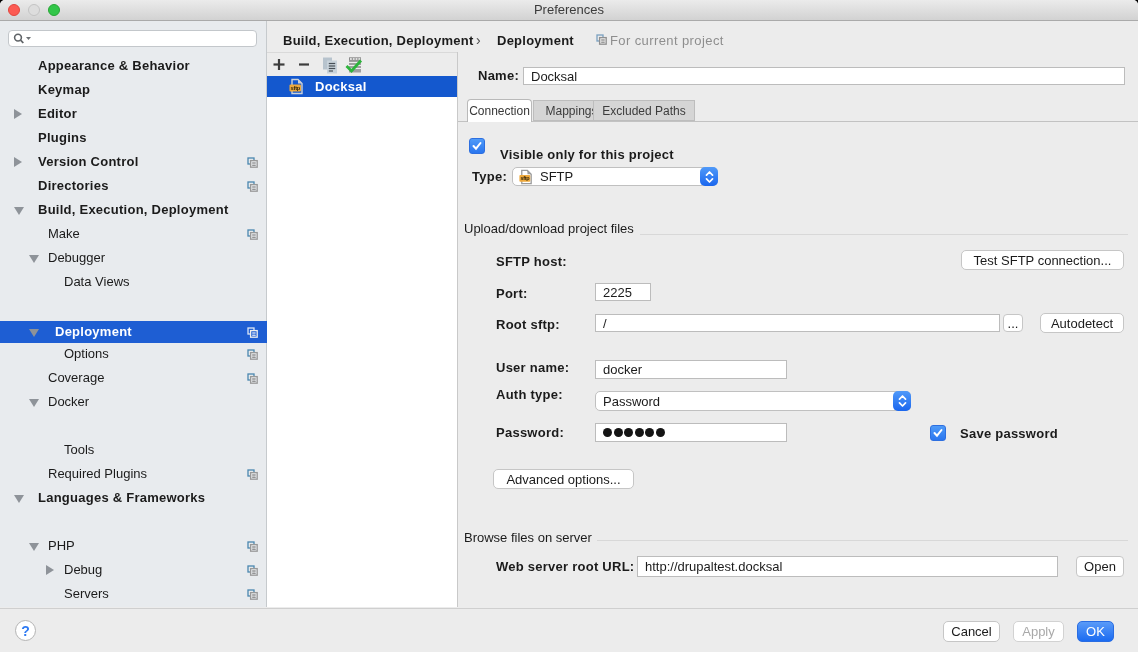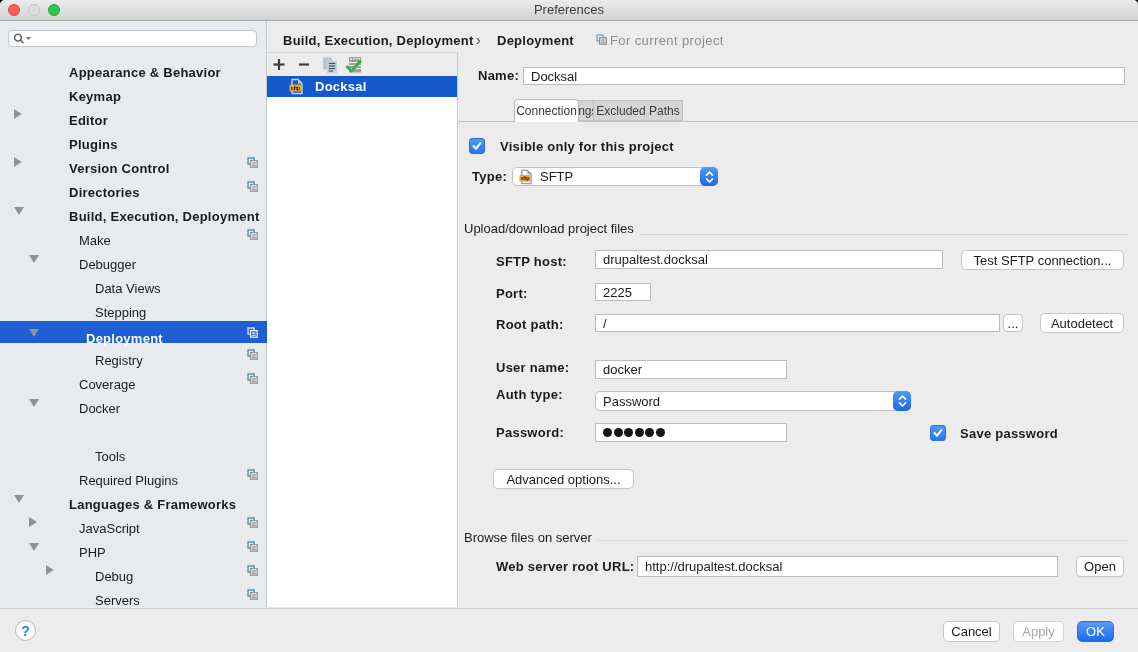--- a/index.html
+++ b/index.html
@@ -14,21 +14,21 @@
     background:linear-gradient(#ebebeb,#d2d2d2); border-bottom:1px solid #aaa; }
   .light { position:absolute; top:4px; width:12px; height:12px; border-radius:50%; }
   #title { position:absolute; top:0; width:100%; text-align:center; line-height:20px; color:#3c3c3c; }
 
   
   #sidebar { position:absolute; left:0; top:21px; width:267px; height:586px;
     background:#e8ebee; border-right:1px solid #c6cacd; }
   #search { position:absolute; left:8px; top:9px; width:249px; height:17px;
     background:#fff; border:1px solid #c3c7cb; border-radius:4px; }
   .trow { position:absolute; left:0; width:267px; height:22px; line-height:22px; }
-  .trow .lab { position:absolute; top:7px;margin-left:31px; }
+  .trow .lab { position:absolute; top:0; }
   .ar { position:absolute; width:0; height:0; }
   .ar.r { border-left:8px solid #8e9399; border-top:5px solid transparent; border-bottom:5px solid transparent; top:6px; }
   .ar.d { border-top:8px solid #8e9399; border-left:5px solid transparent; border-right:5px solid transparent; top:8px; }
   .cicon { position:absolute; left:247px; top:6px; }
   .selrow { background:#1e5ed3; color:#fff; }
 
   #tree { position:absolute; left:0; top:0px; width:267px; height:586px; }
   .dot { width:9px; height:9px; border-radius:50%; background:#141414; display:inline-block; }
 
   
@@ -126,35 +126,32 @@
           <line x1="5.2" y1="8.2" x2="8.7" y2="8.2" stroke="#777" stroke-width="1.1"></line>
         </svg>
       </div>
 <div class="trow" style="top:247px;">
         <span class="ar d" style="left:29px;"></span>
         <span class="lab" style="left:48px;">Debugger</span>
       </div>
 <div class="trow" style="top:271px;">
         <span class="lab" style="left:64px;">Data Views</span>
       </div>
-<div class="trow" style="top:295px;">
-        <span class="lab" style="left:64px;">Stepping</span>
-      </div>
 <div class="trow selrow" style="top:321px; height:22px;">
         <span class="ar d" style="left:29px;"></span>
         <span class="lab b" style="left:48px;">Deployment</span>
         <svg class="cicon" width="11" height="11" viewBox="0 0 11 11">
           <rect x="1" y="1" width="6" height="6" fill="none" stroke="#dce6f5" stroke-width="1.3"></rect>
           <rect x="3.6" y="3.6" width="6.6" height="6.6" fill="#1e5ed3" stroke="#eee" stroke-width="1.3"></rect>
           <line x1="5.2" y1="6" x2="8.7" y2="6" stroke="#fff" stroke-width="1.1"></line>
           <line x1="5.2" y1="8.2" x2="8.7" y2="8.2" stroke="#fff" stroke-width="1.1"></line>
         </svg>
       </div>
 <div class="trow" style="top:343px;">
-        <span class="lab" style="left:64px;">Registry</span>
+        <span class="lab" style="left:64px;">Options</span>
         <svg class="cicon" width="11" height="11" viewBox="0 0 11 11">
           <rect x="1" y="1" width="6" height="6" fill="none" stroke="#4a87b0" stroke-width="1.3"></rect>
           <rect x="3.6" y="3.6" width="6.6" height="6.6" fill="#e8ebee" stroke="#999" stroke-width="1.3"></rect>
           <line x1="5.2" y1="6" x2="8.7" y2="6" stroke="#777" stroke-width="1.1"></line>
           <line x1="5.2" y1="8.2" x2="8.7" y2="8.2" stroke="#777" stroke-width="1.1"></line>
         </svg>
       </div>
 <div class="trow" style="top:367px;">
         <span class="lab" style="left:48px;">Coverage</span>
         <svg class="cicon" width="11" height="11" viewBox="0 0 11 11">
@@ -176,30 +173,20 @@
         <svg class="cicon" width="11" height="11" viewBox="0 0 11 11">
           <rect x="1" y="1" width="6" height="6" fill="none" stroke="#4a87b0" stroke-width="1.3"></rect>
           <rect x="3.6" y="3.6" width="6.6" height="6.6" fill="#e8ebee" stroke="#999" stroke-width="1.3"></rect>
           <line x1="5.2" y1="6" x2="8.7" y2="6" stroke="#777" stroke-width="1.1"></line>
           <line x1="5.2" y1="8.2" x2="8.7" y2="8.2" stroke="#777" stroke-width="1.1"></line>
         </svg>
       </div>
 <div class="trow" style="top:487px;">
         <span class="ar d" style="left:14px;"></span>
         <span class="lab b" style="left:31px;">Languages &amp; Frameworks</span>
-      </div>
-<div class="trow" style="top:511px;">
-        <span class="ar r" style="left:29px;"></span>
-        <span class="lab" style="left:48px;">JavaScript</span>
-        <svg class="cicon" width="11" height="11" viewBox="0 0 11 11">
-          <rect x="1" y="1" width="6" height="6" fill="none" stroke="#4a87b0" stroke-width="1.3"></rect>
-          <rect x="3.6" y="3.6" width="6.6" height="6.6" fill="#e8ebee" stroke="#999" stroke-width="1.3"></rect>
-          <line x1="5.2" y1="6" x2="8.7" y2="6" stroke="#777" stroke-width="1.1"></line>
-          <line x1="5.2" y1="8.2" x2="8.7" y2="8.2" stroke="#777" stroke-width="1.1"></line>
-        </svg>
       </div>
 <div class="trow" style="top:559px;">
         <span class="ar r" style="left:46px;"></span>
         <span class="lab" style="left:64px;">Debug</span>
         <svg class="cicon" width="11" height="11" viewBox="0 0 11 11">
           <rect x="1" y="1" width="6" height="6" fill="none" stroke="#4a87b0" stroke-width="1.3"></rect>
           <rect x="3.6" y="3.6" width="6.6" height="6.6" fill="#e8ebee" stroke="#999" stroke-width="1.3"></rect>
           <line x1="5.2" y1="6" x2="8.7" y2="6" stroke="#777" stroke-width="1.1"></line>
           <line x1="5.2" y1="8.2" x2="8.7" y2="8.2" stroke="#777" stroke-width="1.1"></line>
         </svg>
@@ -277,30 +264,30 @@
       <rect x="1.5" y="6.5" width="11.5" height="7" rx="1" fill="#efa93b"></rect>
       <text x="2.6" y="12.2" font-size="5.8" font-weight="700" fill="#33270c" font-family="Liberation Sans" letter-spacing="-0.3">sftp</text>
     </svg>
     <span class="b" style="position:absolute;left:41px;">Docksal</span>
   </div>
 
   <div class="lbl b" style="left:471px; top:68px;">Name:</div>
   <div class="input" style="left:523px; top:67px; width:602px; height:18px;">Docksal</div>
 
   <div class="tab" style="left:533px; top:100px; width:61px; height:21px; background:#d5d5d5; border:1px solid #bdbdbd; color:#3c3c3c;padding-left:16px;">Mappings</div>
-  <div class="tab" style="left:593px; top:100px; width:90px; height:21px; background:#d5d5d5; border:1px solid #bdbdbd; color:#3c3c3c;">Excluded Paths</div>
+  <div class="tab" style="left:593px; top:100px; width:102px; height:21px; background:#d5d5d5; border:1px solid #bdbdbd; color:#3c3c3c;">Excluded Paths</div>
   <div id="tabline"></div>
-  <div class="tab" style="left:467px; top:99px; width:65px; height:23px; background:#fff; border:1px solid #b9b9b9; border-bottom:none; border-radius:4px 4px 0 0; z-index:3;margin-left:47px;">Connection</div>
+  <div class="tab" style="left:467px; top:99px; width:65px; height:23px; background:#fff; border:1px solid #b9b9b9; border-bottom:none; border-radius:4px 4px 0 0; z-index:3;">Connection</div>
 
   <div class="chk" style="left:469px; top:138px;">
     <svg width="12" height="12" viewBox="0 0 12 12">
         <path d="M2.5 6 L5 8.7 L9.5 3" fill="none" stroke="#fff" stroke-width="2" stroke-linecap="round"></path>
       </svg>
   </div>
-  <div class="lbl b" style="left:493px; top:139px;">Visible only for this project</div>
+  <div class="lbl b" style="left:493px; top:147px;">Visible only for this project</div>
 
   <div class="lbl b" style="left:465px; top:169px;">Type:</div>
   <div class="input" style="left:512px; top:167px; width:206px; height:19px; border-radius:5px; border-color:#c0c0c0; padding-left:5px;">
     <svg width="16" height="16" viewBox="0 0 17 17">
       <path d="M4 1.5 h6 l4 4 v10 h-10 z" fill="none" stroke="#9b9b9b" stroke-width="1.4"></path>
       <path d="M10 1.5 l4 4 h-4 z" fill="#9b9b9b"></path>
       <rect x="1.5" y="6.5" width="11.5" height="7" rx="1" fill="#efa93b"></rect>
       <text x="2.6" y="12.2" font-size="5.8" font-weight="700" fill="#33270c" font-family="Liberation Sans" letter-spacing="-0.3">sftp</text>
     </svg>
     <span style="margin-left:6px;">SFTP</span>
@@ -309,27 +296,26 @@
         <path d="M1.5 4.2 L4.5 1 L7.5 4.2" fill="none" stroke="#fff" stroke-width="1.7" stroke-linecap="round" stroke-linejoin="round"></path>
         <path d="M1.5 7.8 L4.5 11 L7.5 7.8" fill="none" stroke="#fff" stroke-width="1.7" stroke-linecap="round" stroke-linejoin="round"></path>
       </svg>
     </div>
   </div>
 
   <div class="lbl" style="left:464px; top:221px;">Upload/download project files</div>
   <div class="hrule" style="left:640px; top:234px; width:488px;"></div>
 
   <div class="lbl b" style="left:489px; top:254px;">SFTP host:</div>
-  <div class="input" style="left:595px; top:250px; width:348px; height:19px;">drupaltest.docksal</div>
   <div class="btn" style="left:961px; top:250px; width:163px; height:20px;">Test SFTP connection...</div>
 
   <div class="lbl b" style="left:489px; top:286px;">Port:</div>
   <div class="input" style="left:595px; top:283px; width:56px; height:18px;">2225</div>
 
-  <div class="lbl b" style="left:489px; top:317px;">Root path:</div>
+  <div class="lbl b" style="left:489px; top:317px;">Root sftp:</div>
   <div class="input" style="left:595px; top:314px; width:405px; height:18px;">/</div>
   <div class="btn" style="left:1003px; top:314px; width:20px; height:18px; border-radius:4px;">...</div>
   <div class="btn" style="left:1040px; top:313px; width:84px; height:20px;">Autodetect</div>
 
   <div class="lbl b" style="left:489px; top:360px;">User name:</div>
   <div class="input" style="left:595px; top:360px; width:192px; height:19px;">docker</div>
 
   <div class="lbl b" style="left:489px; top:387px;">Auth type:</div>
   <div class="input" style="left:595px; top:391px; width:316px; height:20px; border-radius:5px; border-color:#c0c0c0;">Password
     <div class="ddcap" style="height:20px;">

